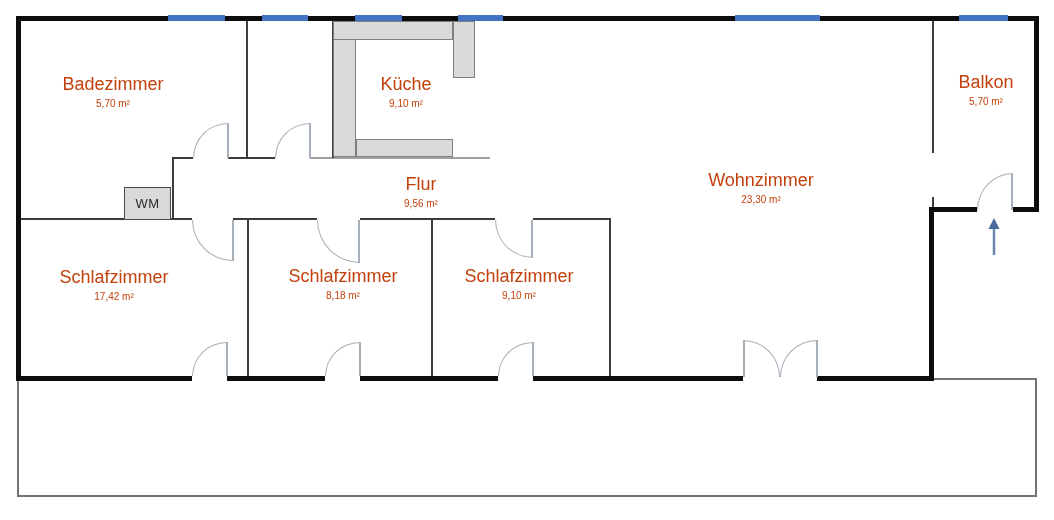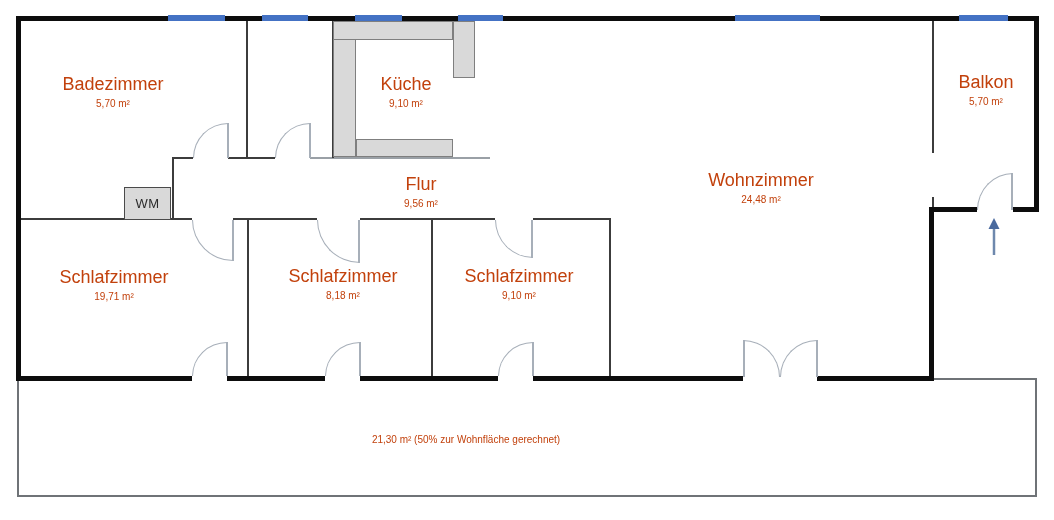--- a/index.html
+++ b/index.html
@@ -129,31 +129,30 @@
   <div class="room-label" style="left:986px; top:90px;">
     <div class="room-name">Balkon</div>
     <div class="room-area">5,70 m²</div>
   </div>
   <div class="room-label" style="left:393px; top:192px;margin-left:28px;">
     <div class="room-name">Flur</div>
     <div class="room-area">9,56 m²</div>
   </div>
   <div class="room-label" style="left:761px; top:188px;">
     <div class="room-name">Wohnzimmer</div>
-    <div class="room-area">24,48 m²</div>
+    <div class="room-area">23,30 m²</div>
   </div>
   <div class="room-label" style="left:114px; top:285px;">
     <div class="room-name">Schlafzimmer</div>
-    <div class="room-area">19,71 m²</div>
+    <div class="room-area">17,42 m²</div>
   </div>
   <div class="room-label" style="left:343px; top:284px;">
     <div class="room-name">Schlafzimmer</div>
     <div class="room-area">8,18 m²</div>
   </div>
   <div class="room-label" style="left:519px; top:284px;">
     <div class="room-name">Schlafzimmer</div>
     <div class="room-area">9,10 m²</div>
   </div>
   <div class="room-label" style="left:466px; top:439px;">
-    <div class="room-area">21,30 m² (50% zur Wohnfläche gerechnet)</div>
   </div>
 
 </div>
 
 </body></html>

